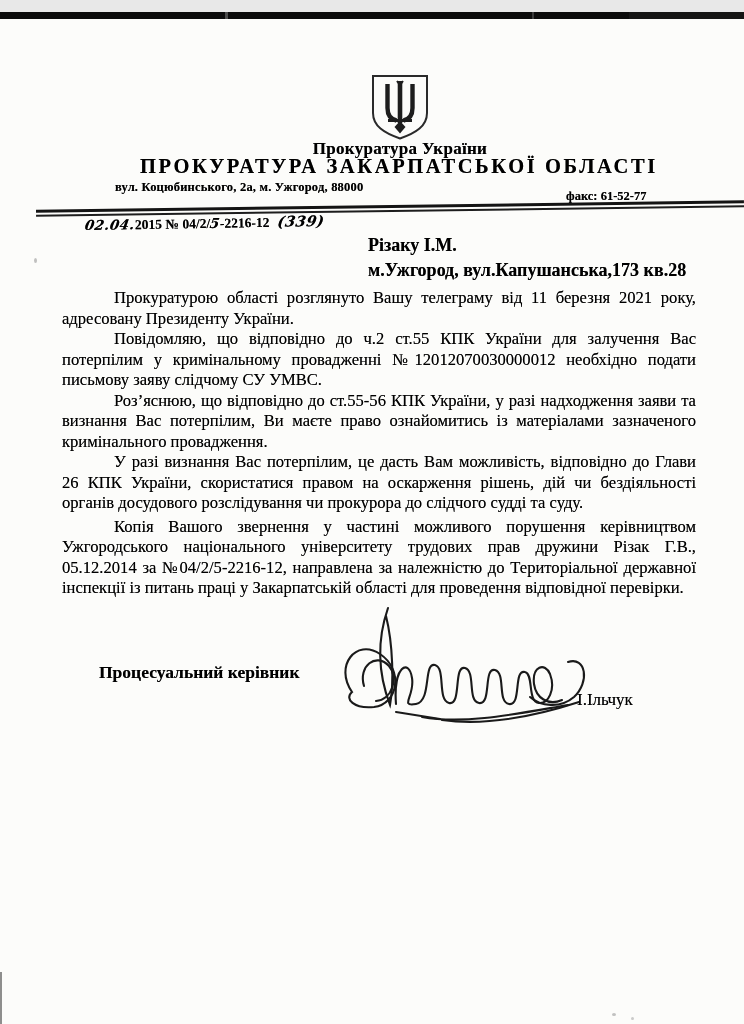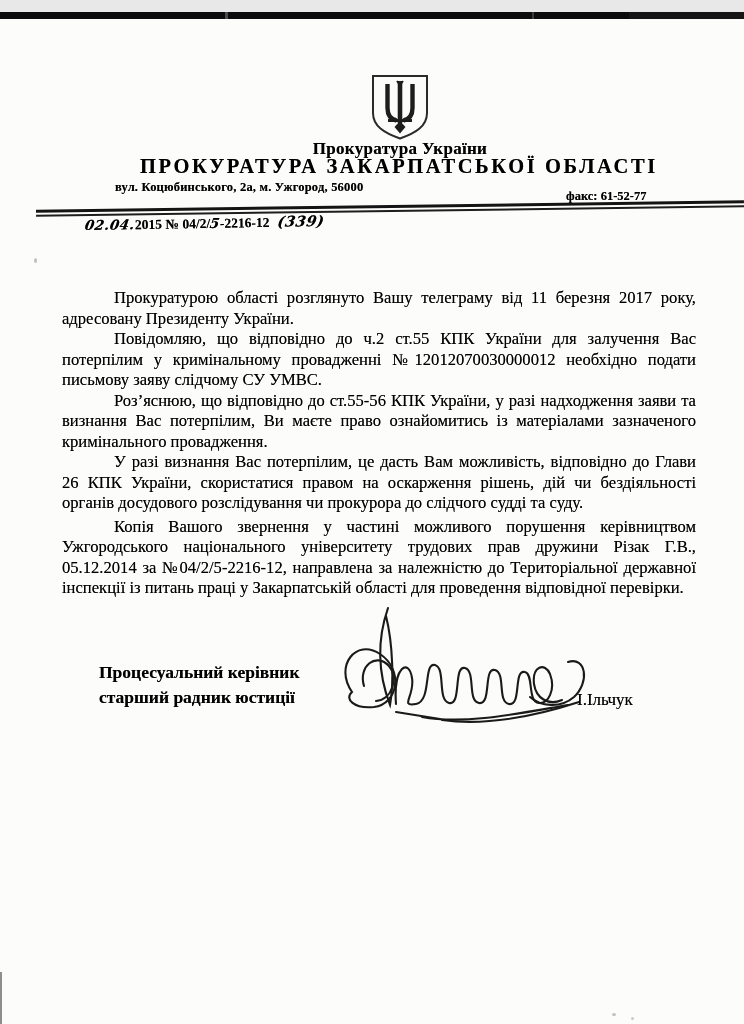--- a/index.html
+++ b/index.html
@@ -109,44 +109,47 @@
       <path d="M19.5,11 V35 C19.5,43 24,46.5 28.5,47.5" fill="none" stroke="#1d1d1d" stroke-width="4.4"></path>
       <path d="M44.5,11 V35 C44.5,43 40,46.5 35.5,47.5" fill="none" stroke="#1d1d1d" stroke-width="4.4"></path>
       <path d="M20,47.5 H44" fill="none" stroke="#1d1d1d" stroke-width="3"></path>
       <path d="M32,48 L26.5,54 L32,60.5 L37.5,54 Z" fill="#1d1d1d"></path>
       <path d="M29,8 L32,12 L35,8" fill="none" stroke="#1d1d1d" stroke-width="2"></path>
     </svg>
   </div>
 
   <div class="org-parent soft">Прокуратура України</div>
   <div class="org-name soft">ПРОКУРАТУРА ЗАКАРПАТСЬКОЇ ОБЛАСТІ</div>
-  <div class="addr soft">вул. Коцюбинського, 2а,  м. Ужгород, 56000</div>
+  <div class="addr soft">вул. Коцюбинського, 2а,  м. Ужгород, 88000</div>
   <div class="fax soft">факс: 61-52-77</div>
 
   <div class="rule">
     <i class="r1"></i>
       <i class="r2"></i>
   </div>
 
   <div class="refline soft">
     <span class="hw">02.04.</span><span>2015 № 04/2/</span><span class="hw">5</span><span>-2216-12</span><span class="hw note">(339)</span>
   </div>
 
+  <div class="recipient soft">
+    <div>Різаку І.М.</div>
+    <div>м.Ужгород, вул.Капушанська,173 кв.28</div>
+  </div>
 
   <div class="body-text soft">
-    <p>Прокуратурою області розглянуто Вашу телеграму від 11 березня 2017 року, адресовану Президенту України.</p>
+    <p>Прокуратурою області розглянуто Вашу телеграму від 11 березня 2021 року, адресовану Президенту України.</p>
     <p>Повідомляю, що відповідно до ч.2 ст.55 КПК України для залучення Вас потерпілим у кримінальному провадженні №12012070030000012 необхідно подати письмову заяву слідчому СУ УМВС.</p>
     <p>Роз’яснюю, що відповідно до ст.55-56 КПК України, у разі надходження заяви та визнання Вас потерпілим, Ви маєте право ознайомитись із матеріалами зазначеного кримінального провадження.</p>
     <p>У разі визнання Вас потерпілим, це дасть Вам можливість, відповідно до Глави 26 КПК України, скористатися правом на оскарження рішень, дій чи бездіяльності органів досудового розслідування чи прокурора до слідчого судді та суду.</p>
     <p>Копія Вашого звернення у частині можливого порушення керівництвом Ужгородського національного університету трудових прав дружини Різак Г.В., 05.12.2014 за №04/2/5-2216-12, направлена за належністю до Територіальної державної інспекції із питань праці у Закарпатській області для проведення відповідної перевірки.</p>
   </div>
 
   <div class="signoff soft">
     <div>Процесуальний керівник</div>
-    <div>старший радник юстиції</div>
   </div>
 
   <svg class="signature" viewBox="0 0 254 126" xmlns="http://www.w3.org/2000/svg">
     <g fill="none" stroke="#1a1a1a" stroke-width="2.1" stroke-linecap="round">
       <path d="M52,4 C43,30 40,64 54,101 C58,80 57,40 50,12"></path>
       <path d="M16,88 C-2,62 20,34 44,50 C68,66 62,100 38,103 C18,105 8,95 16,88 Z"></path>
       <path d="M28,82 C22,62 40,48 53,62 C63,74 56,96 40,97"></path>
       <path d="M60,100 C57,62 73,54 76,74 C79,92 63,103 80,100 C96,97 87,58 99,61 C110,64 101,96 113,99 C126,102 117,61 129,64 C140,67 131,97 143,99 C156,101 147,63 159,66 C170,69 161,98 173,100 C186,102 177,65 189,68 C198,70 191,98 203,99 C212,100 220,86 214,70 C209,58 196,62 198,80 C200,94 212,102 226,96"></path>
       <path d="M232,58 C250,52 254,78 238,93 C224,105 204,102 194,93"></path>
       <path d="M86,113 C130,121 185,109 232,101"></path>

